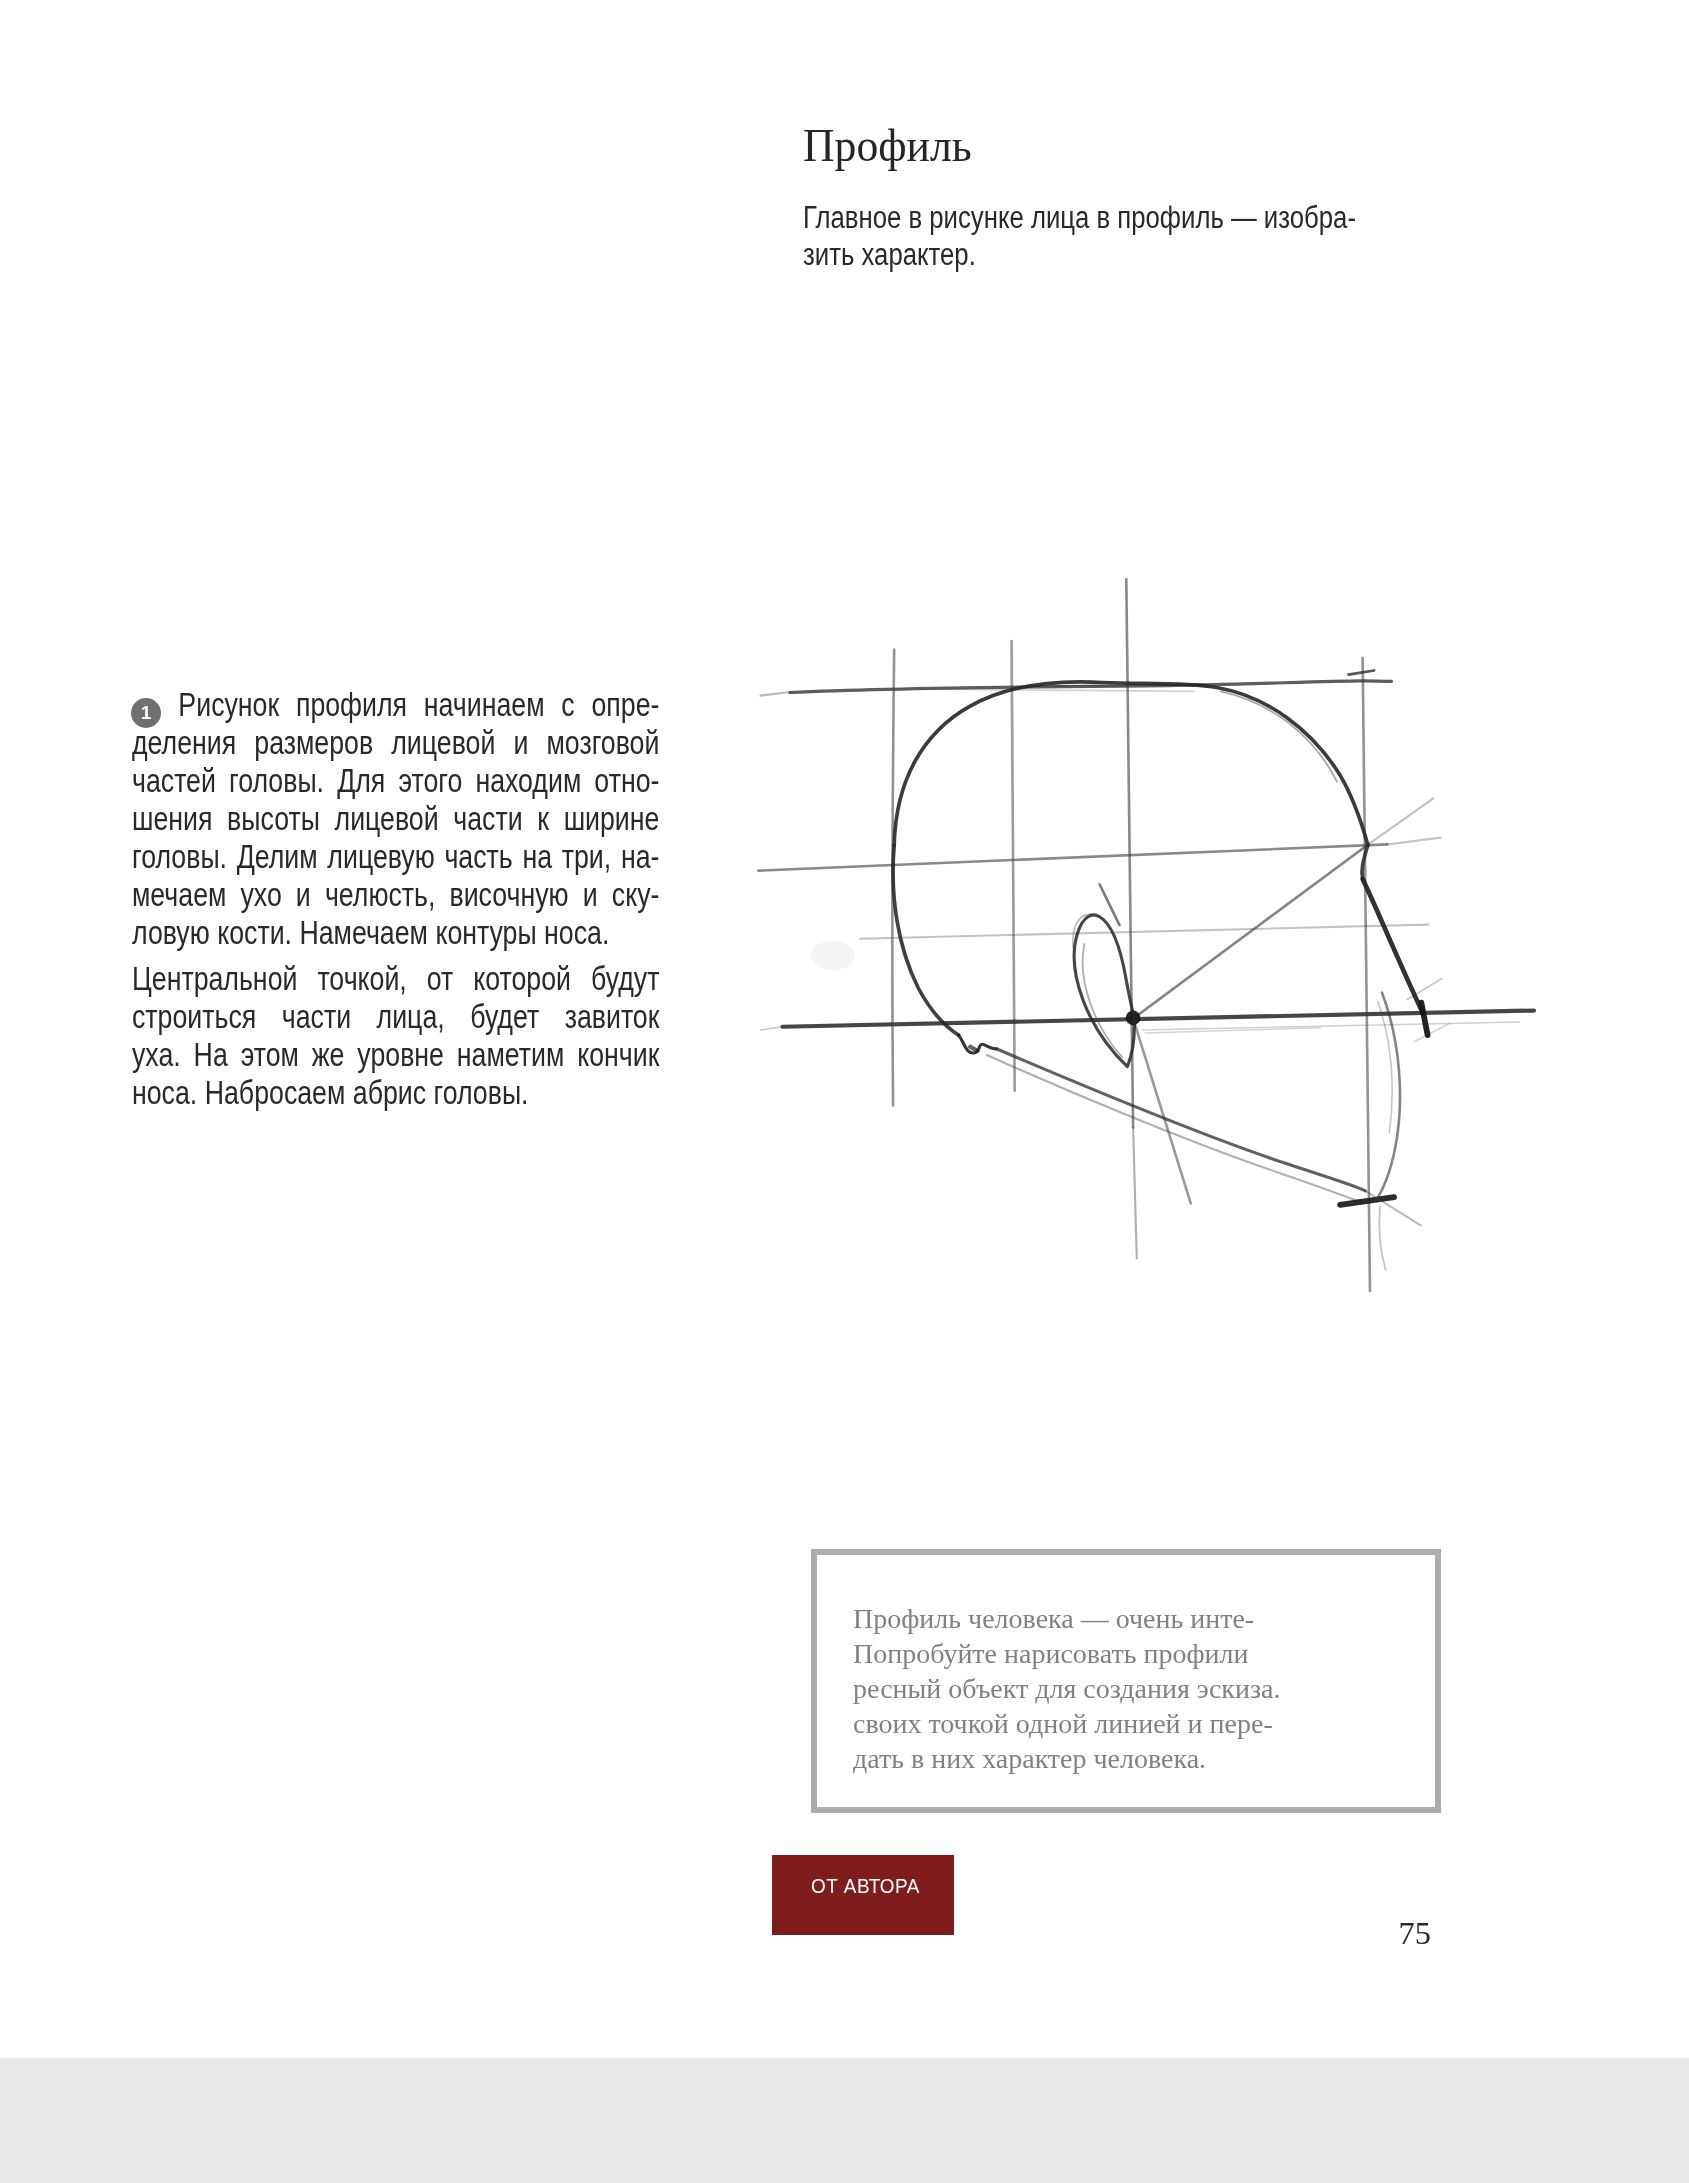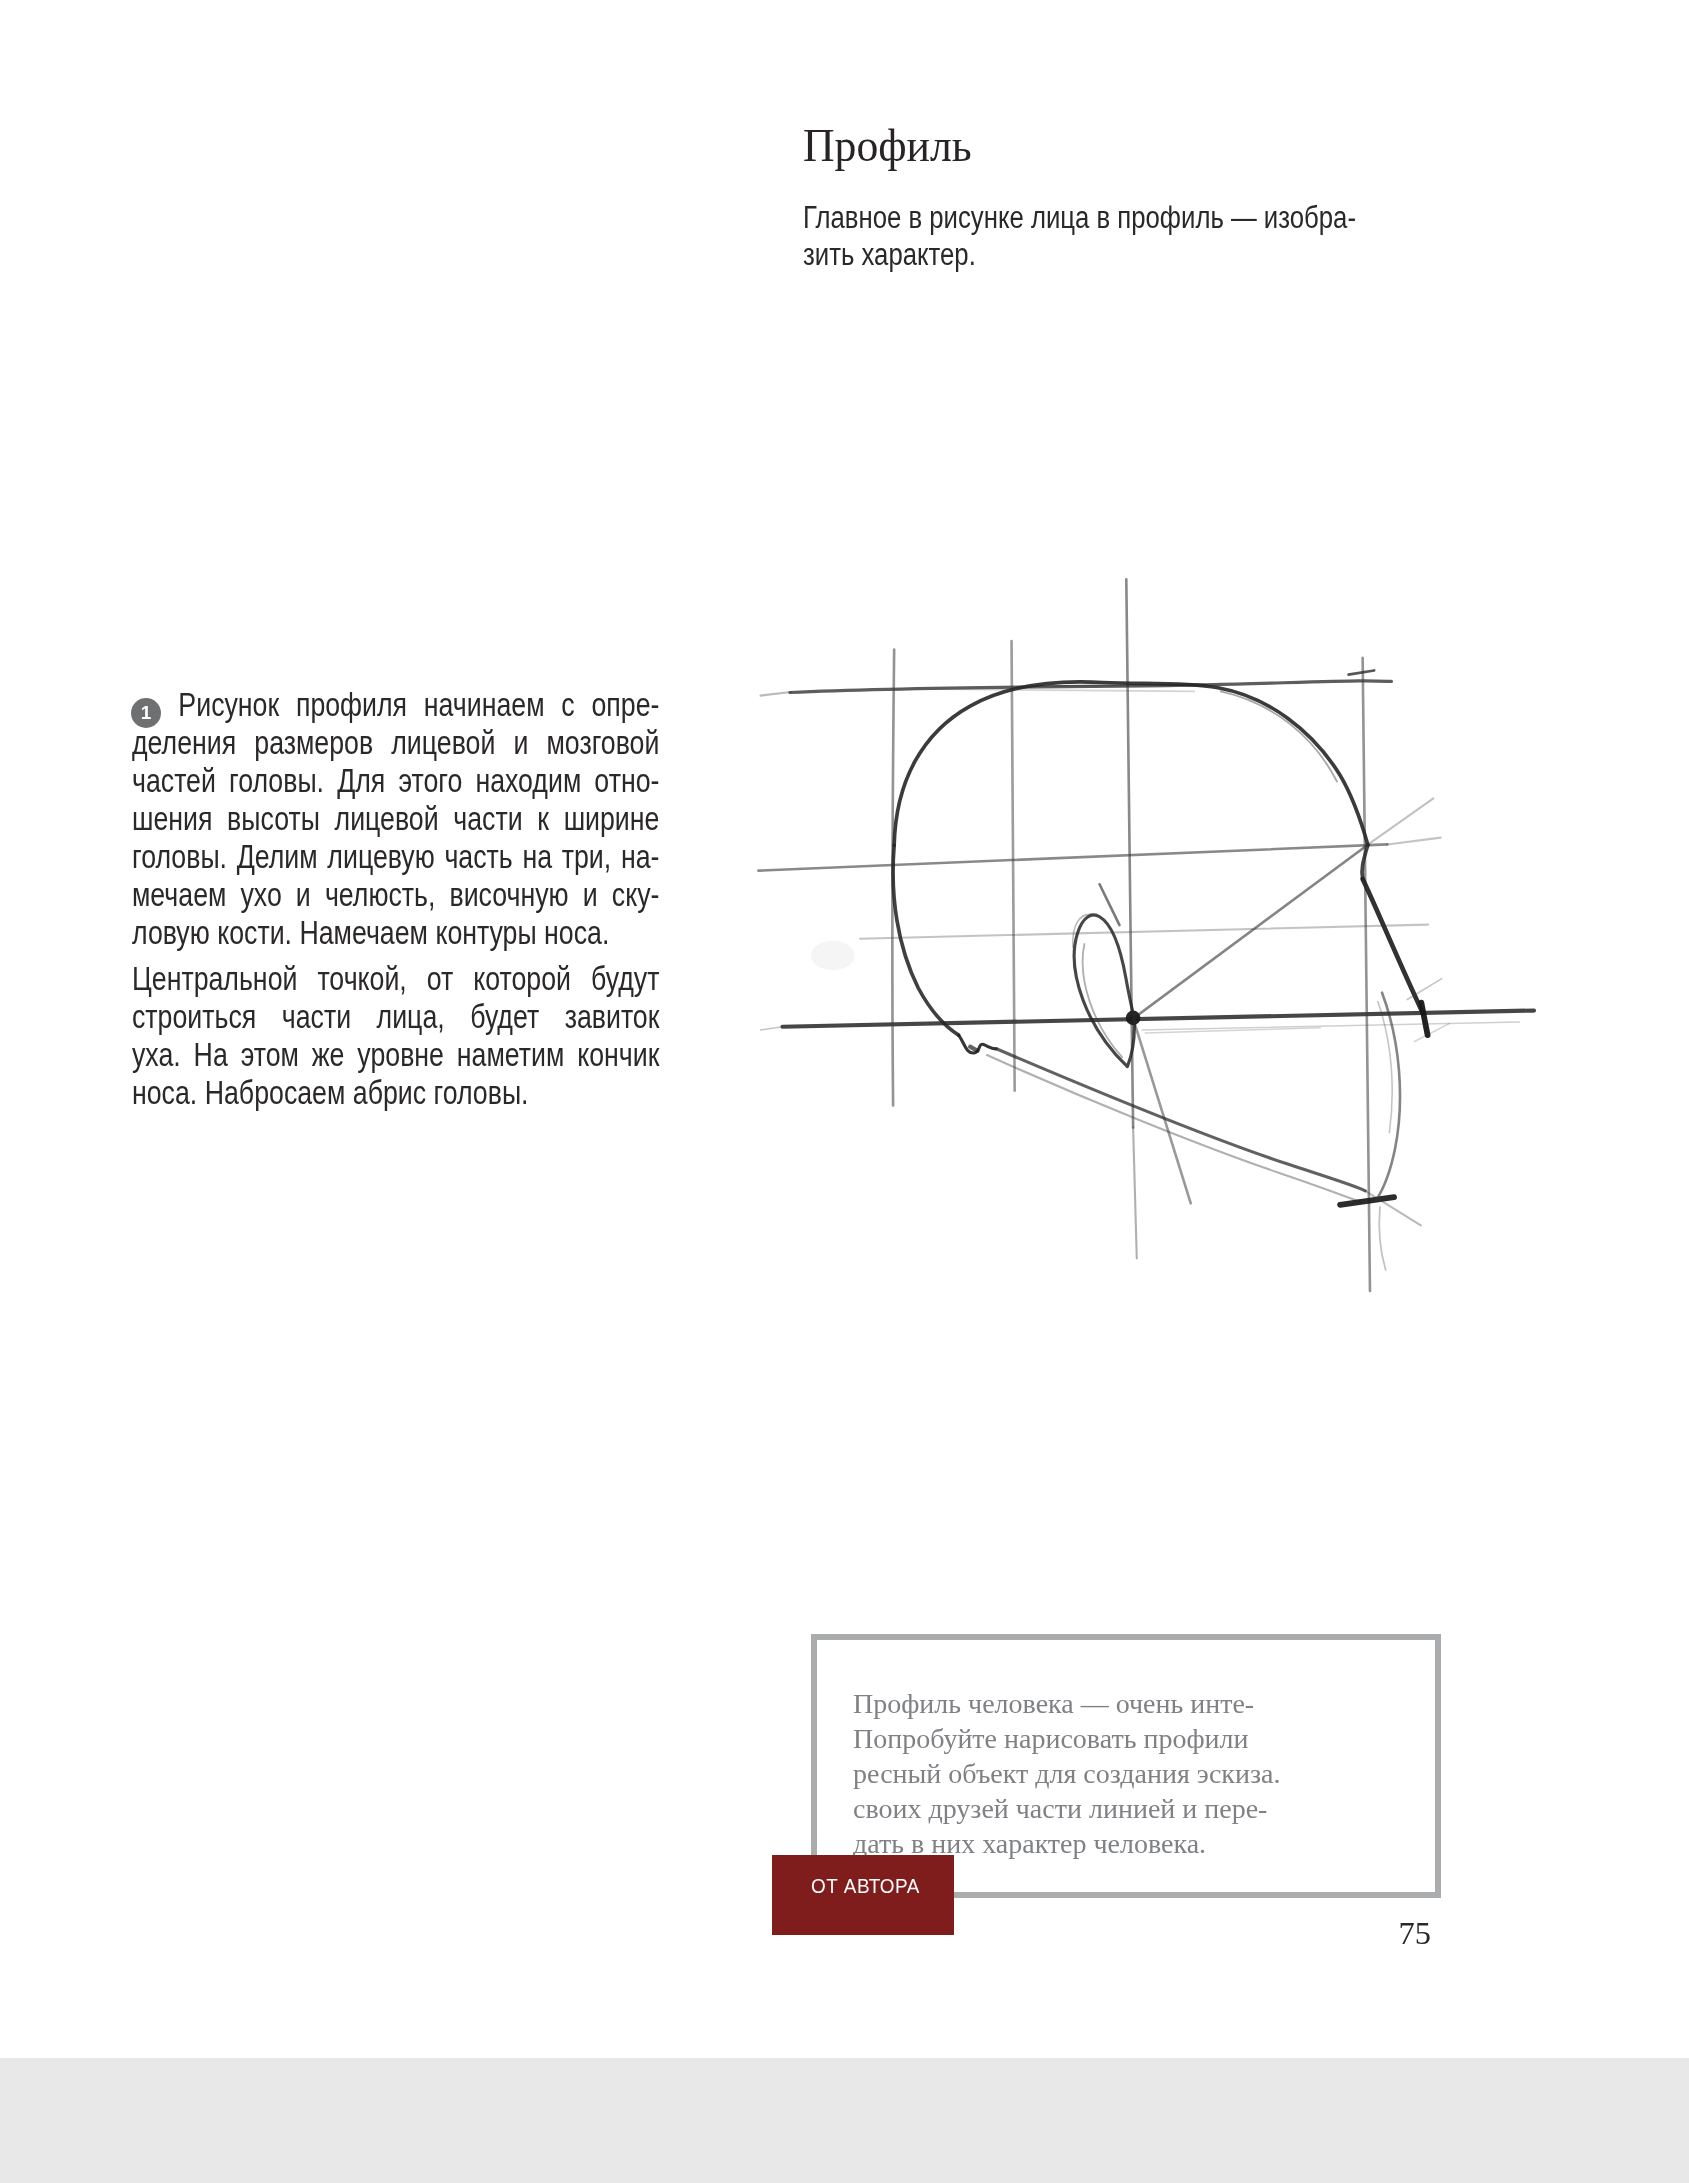--- a/index.html
+++ b/index.html
@@ -45,21 +45,21 @@
     width:30px;height:30px;border-radius:50%;
     background:#6e7072;
     color:#ffffff;font-size:19px;font-weight:bold;
     display:flex;align-items:center;justify-content:center;
   }
   
   .sketch{position:absolute;left:749px;top:556px;width:807px;height:755px;}
   .sketch path, .sketch line{fill:none;stroke-linecap:round;stroke-linejoin:round;}
   
   .callout{
-    position:absolute;left:811px;top:1634px;
+    position:absolute;left:811px;top:1549px;
     width:630px;height:264px;
     border:6.3px solid #aaacae;
     box-sizing:border-box;
     background:#ffffff;
   }
   .callout-text{
     padding:46px 21px 0 36px;
     font-family:"Liberation Serif", serif;
     font-size:28px;line-height:35px;
     color:#7f8184;
@@ -169,21 +169,21 @@
     <path d="M2638,1893 C2673,1986 2681,2098 2663,2190 C2654,2235 2641,2267 2627,2289" stroke="#333333" stroke-width="5" stroke-opacity="0.6"></path>
     <path d="M2630,1910 C2658,1990 2663,2080 2652,2160" stroke="#3a3a3a" stroke-width="3" stroke-opacity="0.3"></path>
     <path d="M2634,2302 C2630,2350 2636,2392 2645,2422" stroke="#3a3a3a" stroke-width="3.5" stroke-opacity="0.3"></path>
   </svg>
 
   <div class="callout">
     <div class="callout-text">
       <div>Профиль человека — очень инте-</div>
       <div>Попробуйте нарисовать профили</div>
       <div>ресный объект для создания эскиза.</div>
-      <div>своих друзей части линией и пере-</div>
+      <div>своих точкой одной линией и пере-</div>
       <div>дать в них характер человека.</div>
     </div>
   </div>
   <div class="callout-tab">
     <div class="callout-tab-label">ОТ АВТОРА</div>
   </div>
 
   <div class="pagenum">75</div>
 
 </div>

